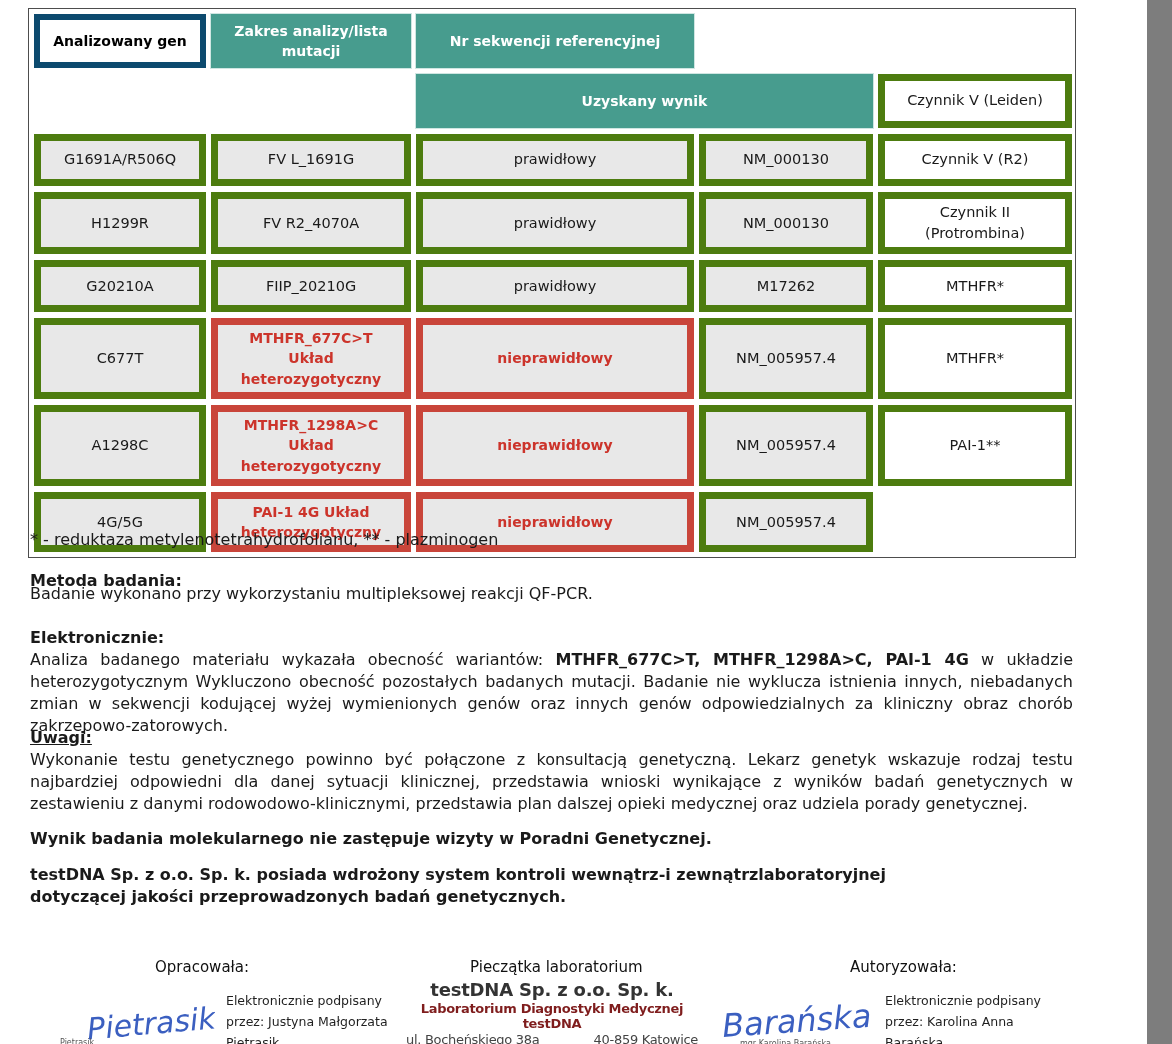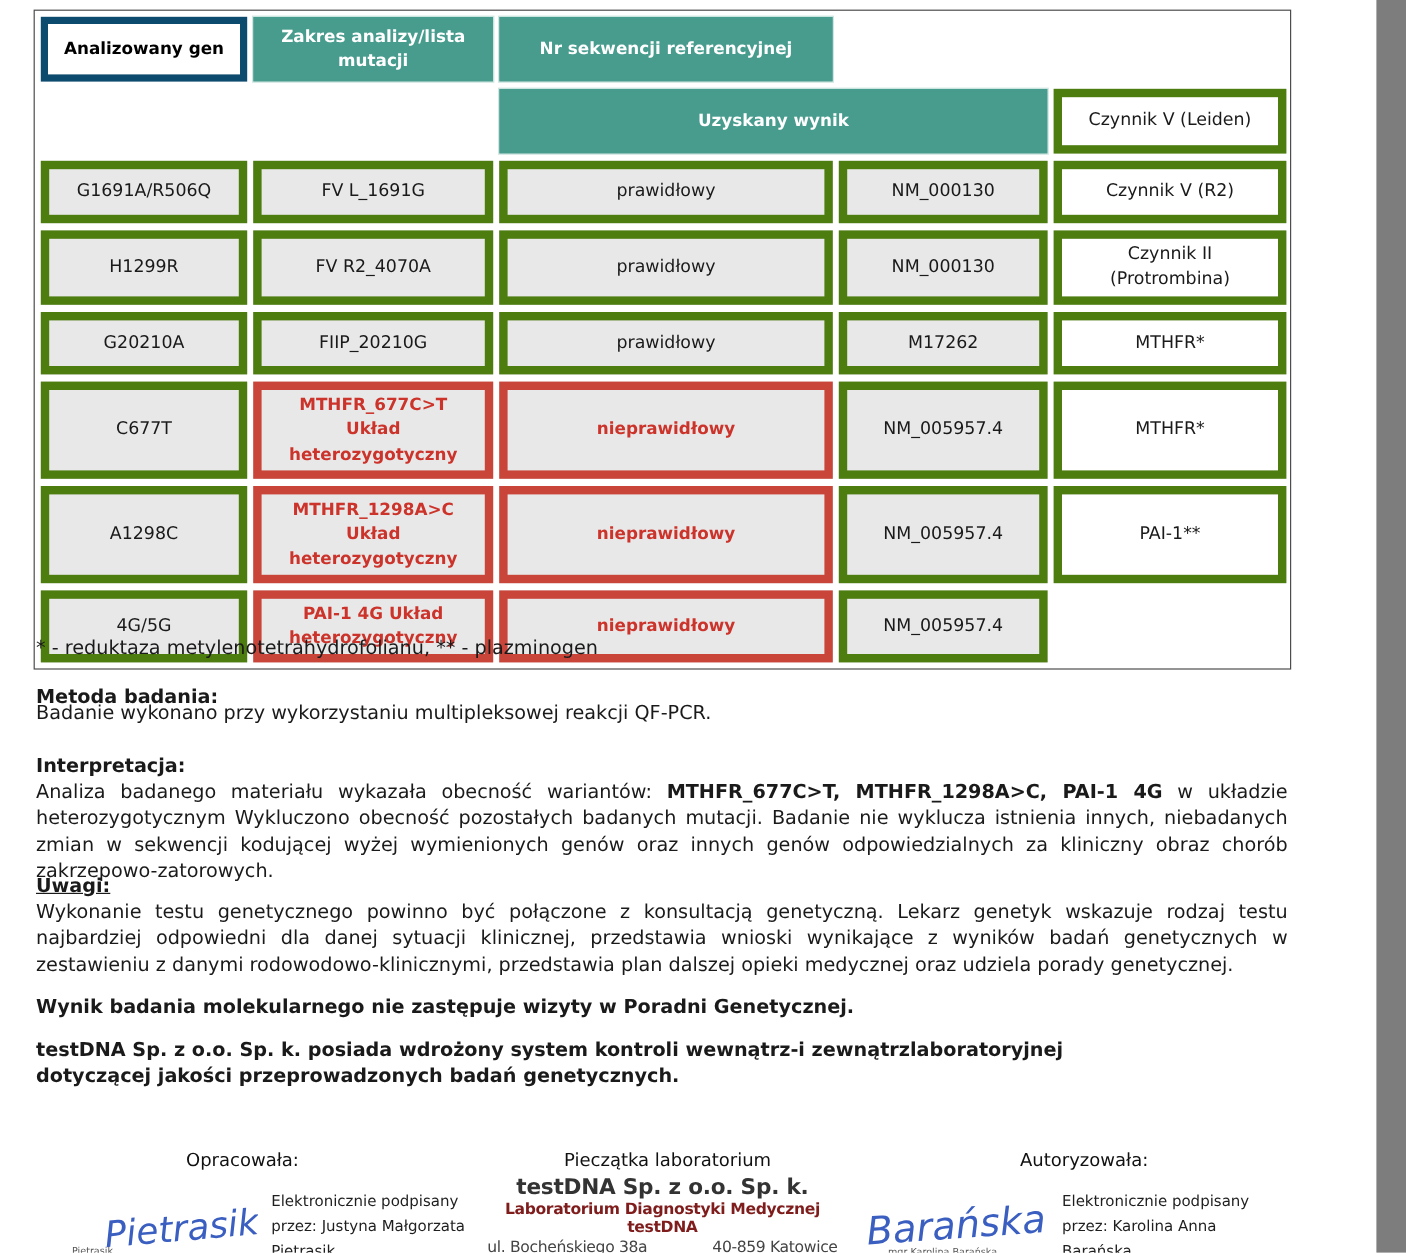--- a/index.html
+++ b/index.html
@@ -121,21 +121,21 @@
   <div class="cell result abnormal">PAI-1 4G Układ heterozygotyczny</div>
   <div class="cell status abnormal">nieprawidłowy</div>
   <div class="cell">NM_005957.4</div>
 </div>
 
 <div class="txt" style="top:492px;">* - reduktaza metylenotetrahydrofolianu, ** - plazminogen</div>
 
 <div class="txt bold" style="top:533px;">Metoda badania:</div>
 <div class="txt" style="top:546px;">Badanie wykonano przy wykorzystaniu multipleksowej reakcji QF-PCR.</div>
 
-<div class="txt bold" style="top:590px;">Interpretacja:</div>
+<div class="txt bold" style="top:590px;">Elektronicznie:</div>
 <div class="txt just" style="top:612px;"><span>Analiza badanego materiału wykazała obecność wariantów: </span><span class="bold">MTHFR_677C&gt;T, MTHFR_1298A&gt;C, PAI-1 4G</span><span> w układzie heterozygotycznym Wykluczono obecność pozostałych badanych mutacji. Badanie nie wyklucza istnienia innych, niebadanych zmian w sekwencji kodującej wyżej wymienionych genów oraz innych genów odpowiedzialnych za kliniczny obraz chorób zakrzepowo-zatorowych.</span></div>
 
 <div class="txt bold" style="top:690px;text-decoration:underline;">Uwagi:</div>
 <div class="txt just" style="top:712px;">Wykonanie testu genetycznego powinno być połączone z konsultacją genetyczną. Lekarz genetyk wskazuje rodzaj testu najbardziej odpowiedni dla danej sytuacji klinicznej, przedstawia wnioski wynikające z wyników badań genetycznych w zestawieniu z danymi rodowodowo-klinicznymi, przedstawia plan dalszej opieki medycznej oraz udziela porady genetycznej.</div>
 
 <div class="txt bold" style="top:791px;">Wynik badania molekularnego nie zastępuje wizyty w Poradni Genetycznej.</div>
 <div class="txt bold" style="top:827px; width:950px;">testDNA Sp. z o.o. Sp. k. posiada wdrożony system kontroli wewnątrz-i zewnątrzlaboratoryjnej dotyczącej jakości przeprowadzonych badań genetycznych.</div>
 
 <div class="footer-label" style="top:958px; left:155px;">Opracowała:</div>
 <div class="footer-label" style="top:958px; left:470px;">Pieczątka laboratorium</div>

